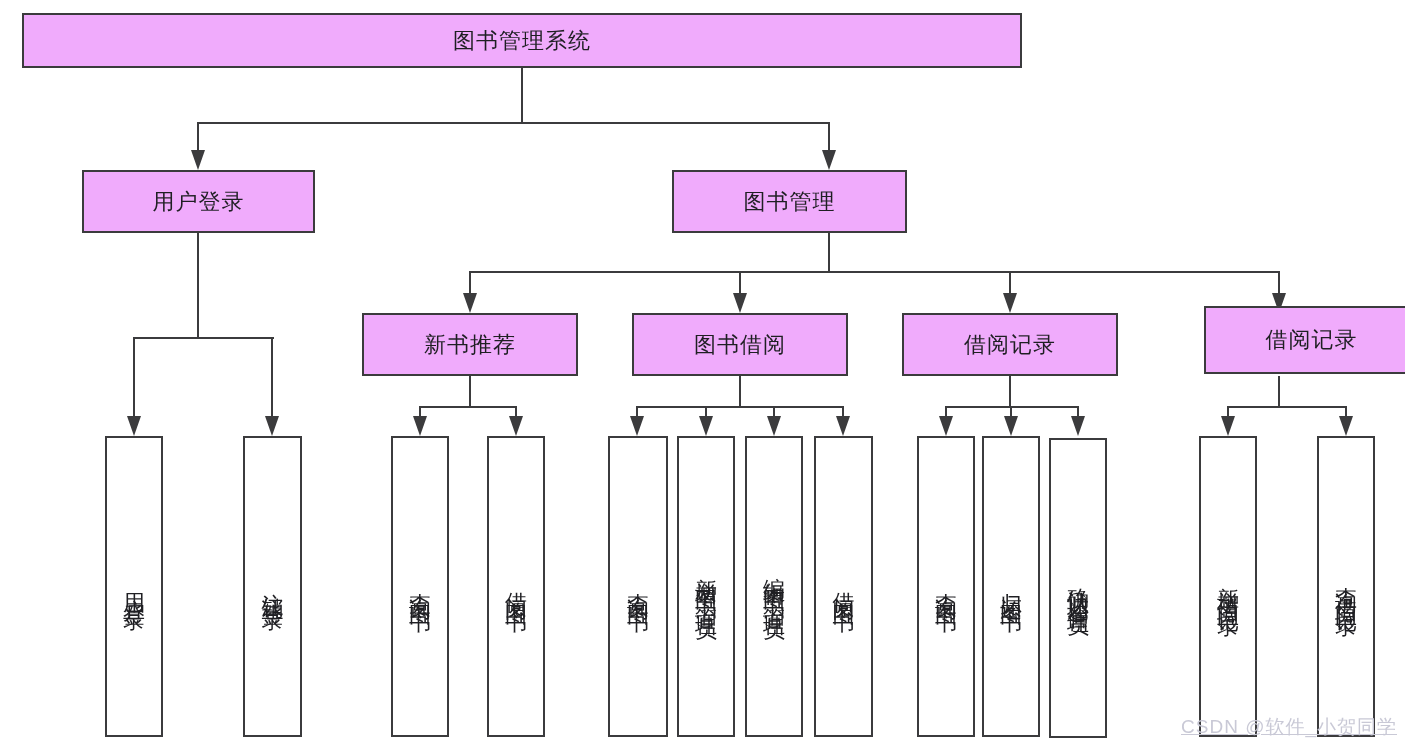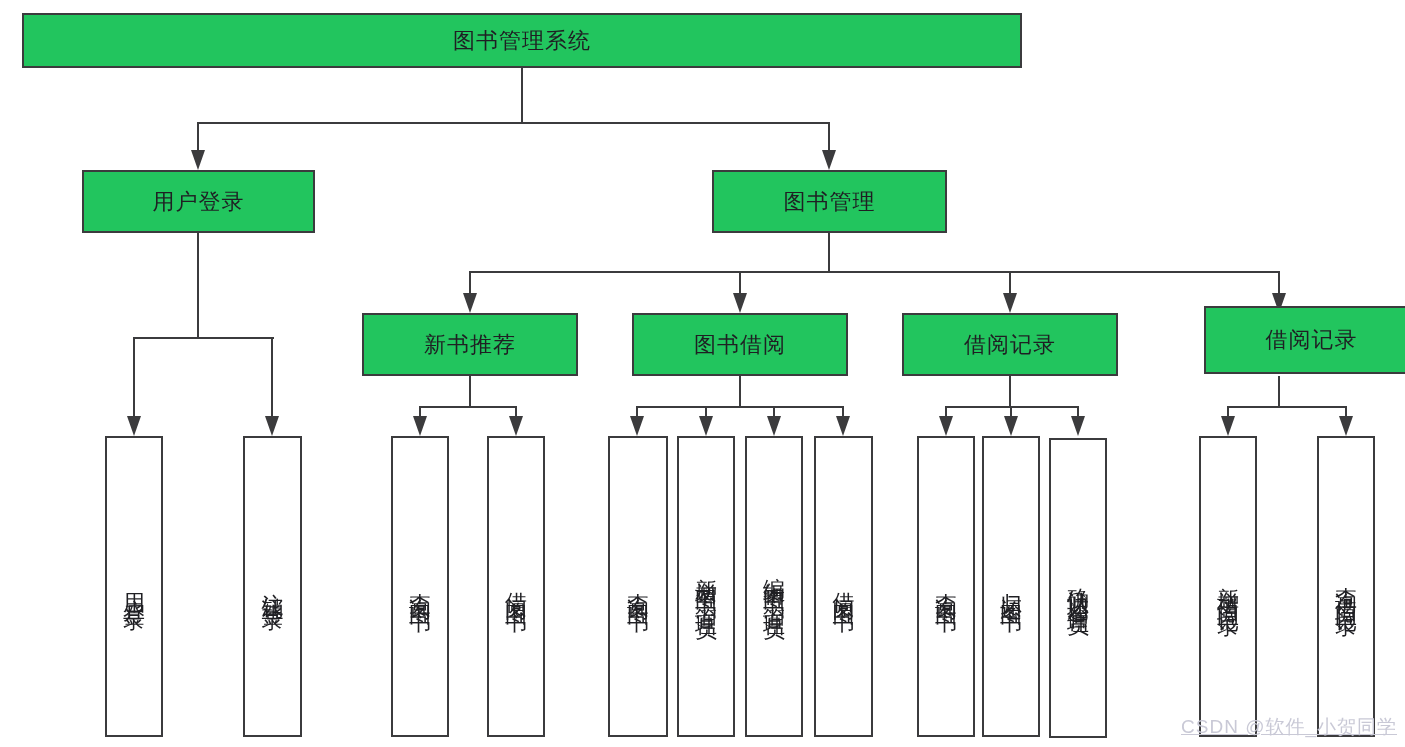--- a/index.html
+++ b/index.html
@@ -13,21 +13,21 @@
     position:relative;
     width:1405px;
     height:747px;
     background:#ffffff;
     overflow:hidden;
   }
   .box{
     position:absolute;
     box-sizing:border-box;
     border:2px solid var(--line);
-    background:#22c55e;
+    background:#f0abfc;
     display:flex;
     align-items:center;
     justify-content:center;
     color:var(--ink);
     font-size:22px;
     letter-spacing:1px;
     white-space:nowrap;
   }
   .vbox{
     position:absolute;
@@ -81,21 +81,21 @@
   <div class="vline" style="left:521px;top:68px;width:2px;height:54px;"></div>
   <div class="hline" style="left:197px;top:122px;width:633px;height:2px;"></div>
   <div class="vline" style="left:197px;top:122px;width:2px;height:32px;"></div>
   <div class="ah" style="left:191px;top:150px;"></div>
   <div class="vline" style="left:828px;top:122px;width:2px;height:32px;"></div>
   <div class="ah" style="left:822px;top:150px;"></div>
 
   <div class="box" style="left:82px;top:170px;width:233px;height:63px;">
     <span>用户登录</span>
   </div>
-  <div class="box" style="left:712px;top:170px;width:235px;height:63px;">
+  <div class="box" style="left:672px;top:170px;width:235px;height:63px;">
     <span>图书管理</span>
   </div>
 
   <div class="vline" style="left:197px;top:233px;width:2px;height:104px;"></div>
   <div class="hline" style="left:133px;top:337px;width:141px;height:2px;"></div>
   <div class="vline" style="left:133px;top:337px;width:2px;height:81px;"></div>
   <div class="ah" style="left:127px;top:416px;"></div>
   <div class="vline" style="left:271px;top:337px;width:2px;height:81px;"></div>
   <div class="ah" style="left:265px;top:416px;"></div>
 

